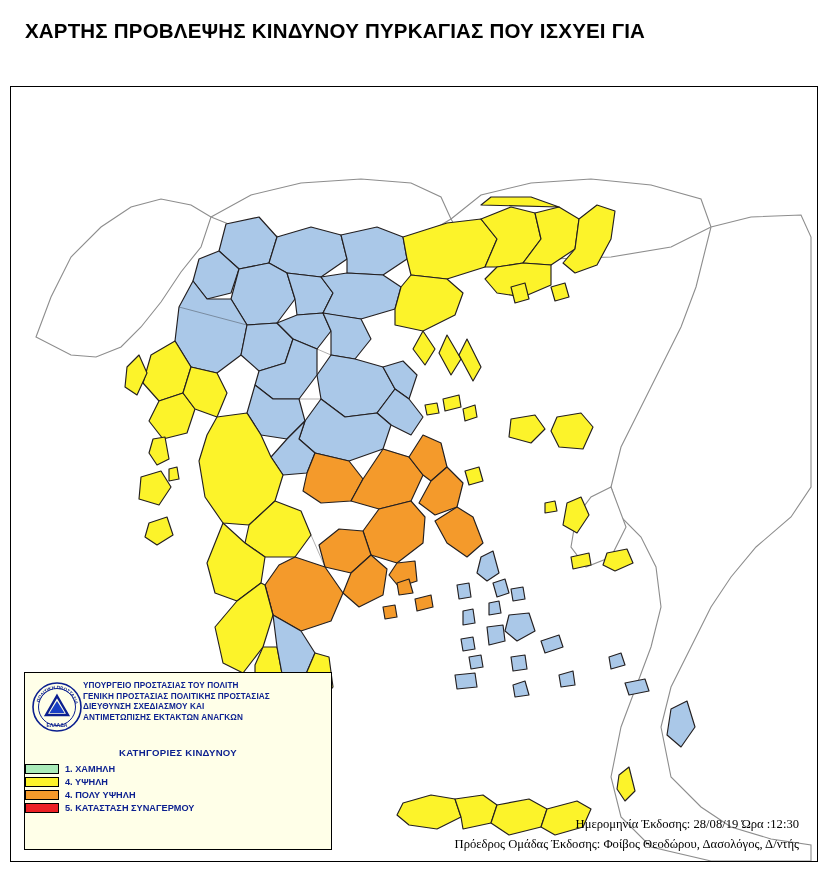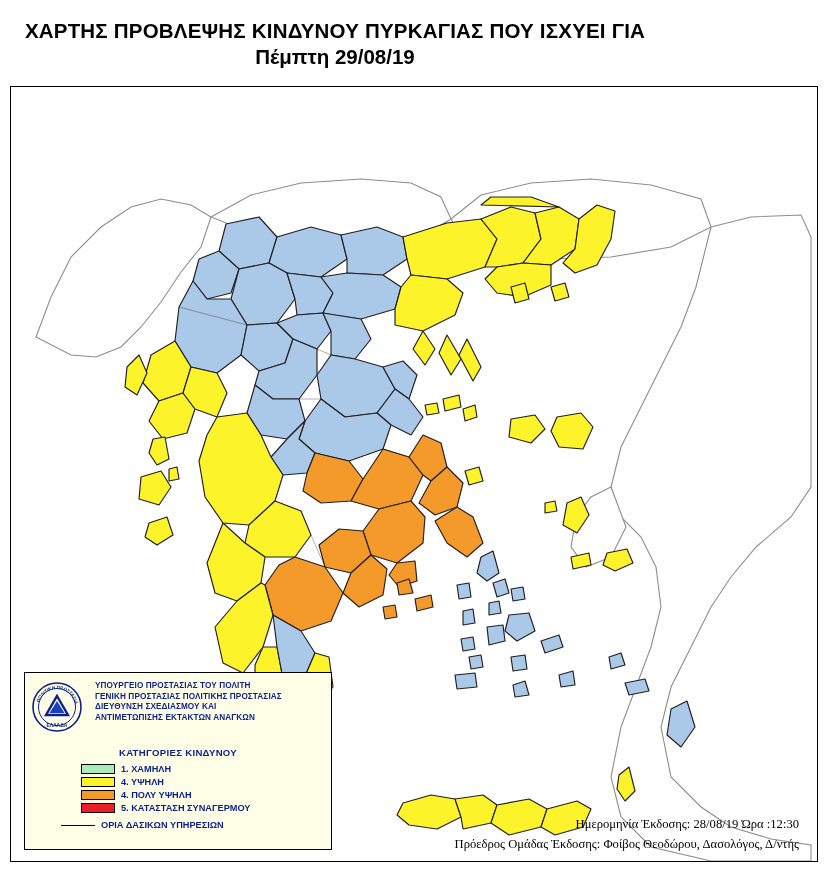--- a/index.html
+++ b/index.html
@@ -73,39 +73,38 @@
     align-items: flex-start;
     padding: 6px 6px 0 6px;
   }
   .logo {
     width: 52px;
     height: 56px;
     flex: 0 0 52px;
     position: relative;
   }
   .legend-auth {
-    margin-left: 12px;
+    margin-left: 0;
     font-size: 8.2px;
     font-weight: bold;
     color: #0b1f8f;
     line-height: 10.5px;
     letter-spacing: 0.1px;
     padding-top: 2px;
   }
   .legend-cats-title {
     text-align: center;
     font-size: 9.6px;
     font-weight: bold;
     color: #0b1f8f;
     margin-top: 12px;
     letter-spacing: 0.3px;
   }
   .legend-items {
     margin-top: 4px;
-    padding-left: 56px;
   }
   .legend-row {
     display: flex;
     align-items: center;
     height: 13px;
   }
   .swatch {
     width: 34px;
     height: 10px;
     border: 1px solid #000;
@@ -143,21 +142,20 @@
     color: #000;
   }
 </style>
 </head>
 <body>
 
 <div class="page">
 
   <div class="title-block">
     <div class="title-line1">ΧΑΡΤΗΣ ΠΡΟΒΛΕΨΗΣ ΚΙΝΔΥΝΟΥ ΠΥΡΚΑΓΙΑΣ ΠΟΥ ΙΣΧΥΕΙ ΓΙΑ</div>
-    <div class="title-line2">Πέμπτη 29/08/19</div>
   </div>
 
   <div class="map-frame">
 
     <svg class="map-svg" viewBox="0 0 806 774">
       <g>
 
         <g fill="#ffffff" stroke="#8d8d8d" stroke-width="1.1">
           <path d="M25 250 L40 210 L60 170 L90 140 L120 120 L150 112 L180 118 L200 130 L190 160 L170 185 L150 215 L130 240 L110 260 L85 270 L60 268 Z"></path>
           <path d="M200 130 L240 108 L290 96 L350 92 L400 96 L430 110 L440 132 L410 150 L370 160 L320 158 L270 150 L230 142 Z"></path>
@@ -311,24 +309,20 @@
         <div class="legend-row">
           <span class="swatch" style="background:#f49a2b"></span>
           <span class="legend-label">4. ΠΟΛΥ ΥΨΗΛΗ</span>
         </div>
         <div class="legend-row">
           <span class="swatch" style="background:#ec2024"></span>
           <span class="legend-label">5. ΚΑΤΑΣΤΑΣΗ ΣΥΝΑΓΕΡΜΟΥ</span>
         </div>
       </div>
 
-      <div class="legend-rule">
-        <span class="rule-line"></span>
-        <span class="legend-label">ΟΡΙΑ ΔΑΣΙΚΩΝ ΥΠΗΡΕΣΙΩΝ</span>
-      </div>
     </div>
 
     <div class="credits">
       <div class="credit-line">Ημερομηνία Έκδοσης: 28/08/19  Ώρα :12:30</div>
       <div class="credit-line">Πρόεδρος Ομάδας Έκδοσης: Φοίβος Θεοδώρου,  Δασολόγος, Δ/ντής</div>
     </div>
 
   </div>
 </div>
 

